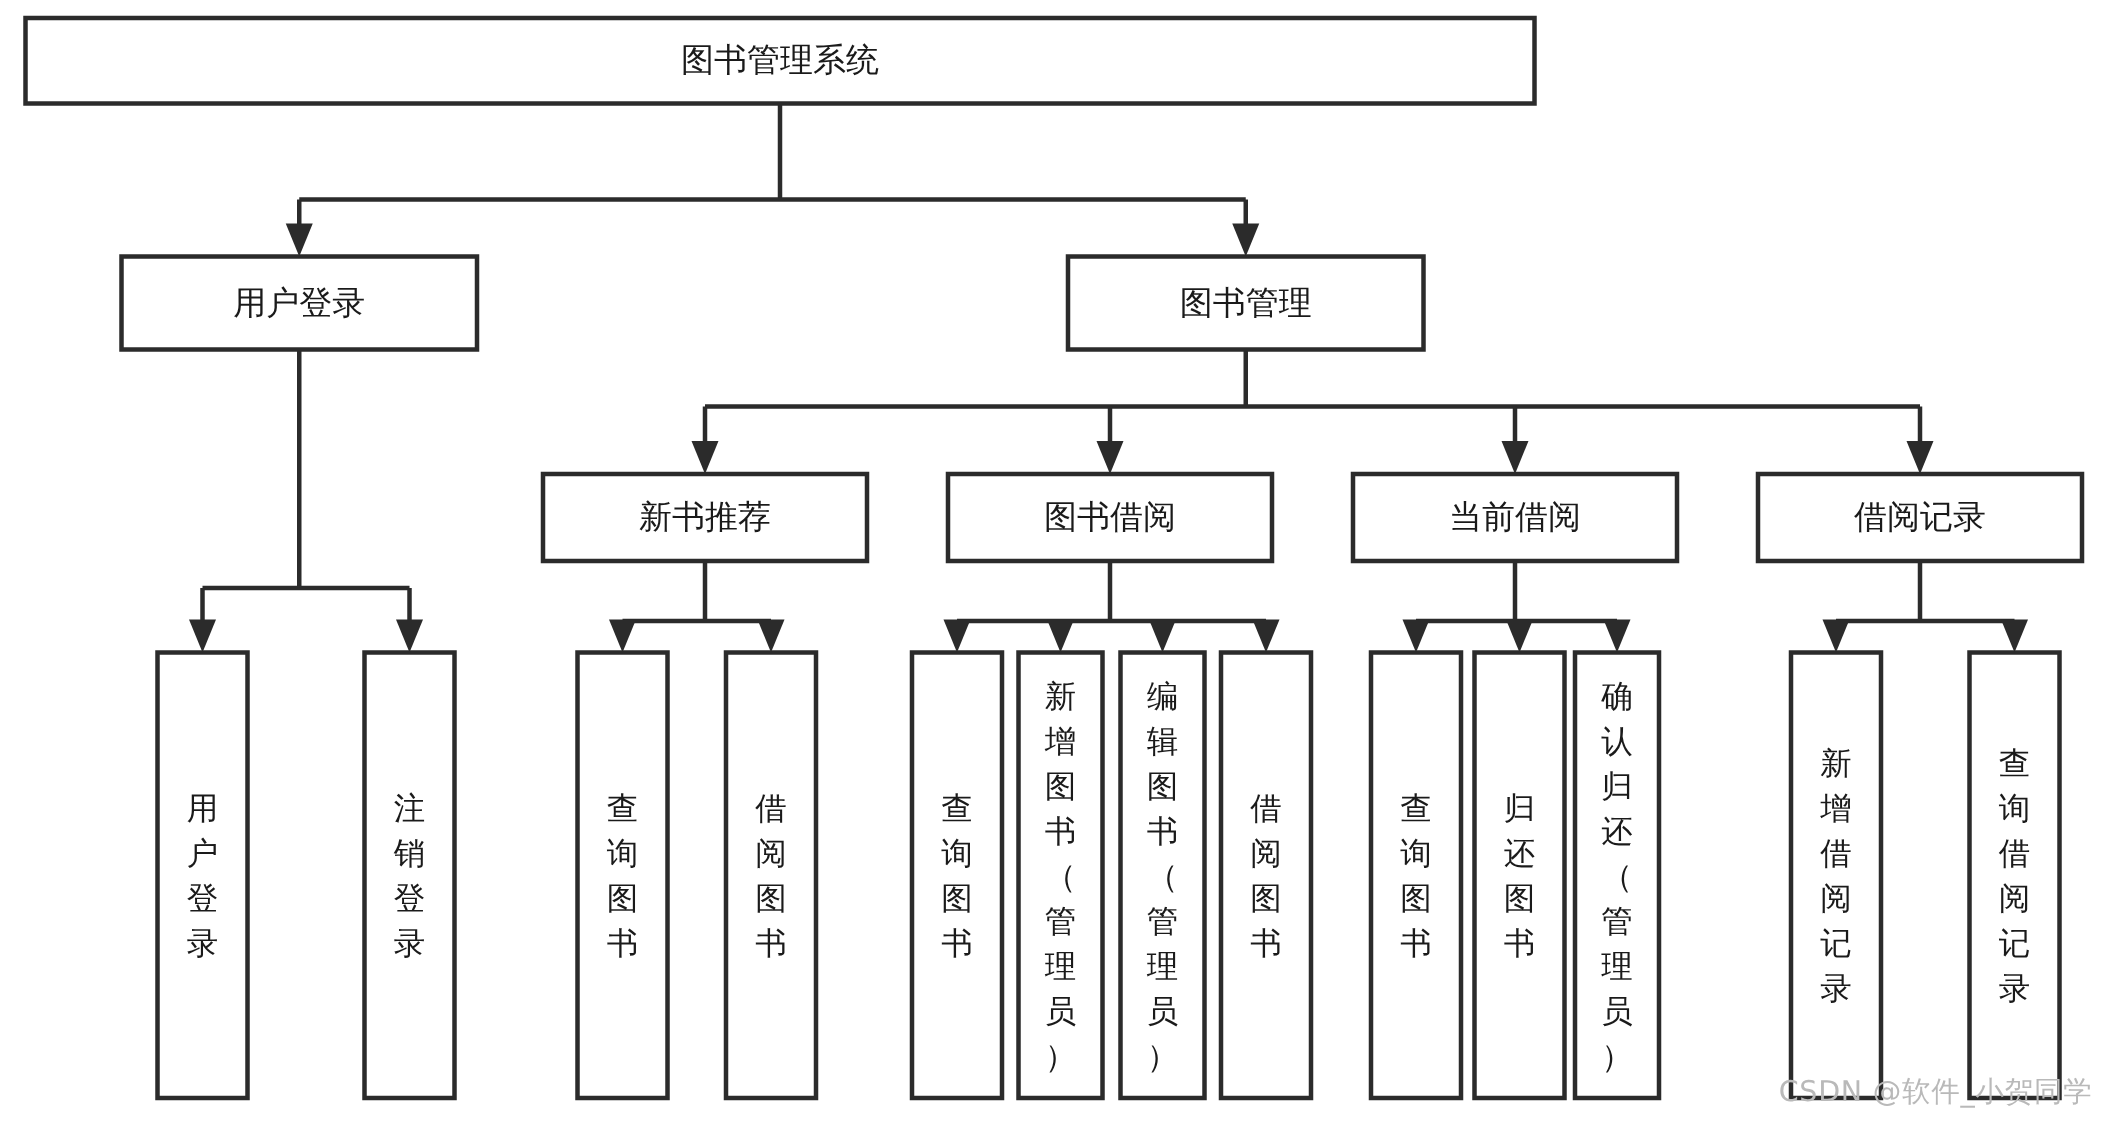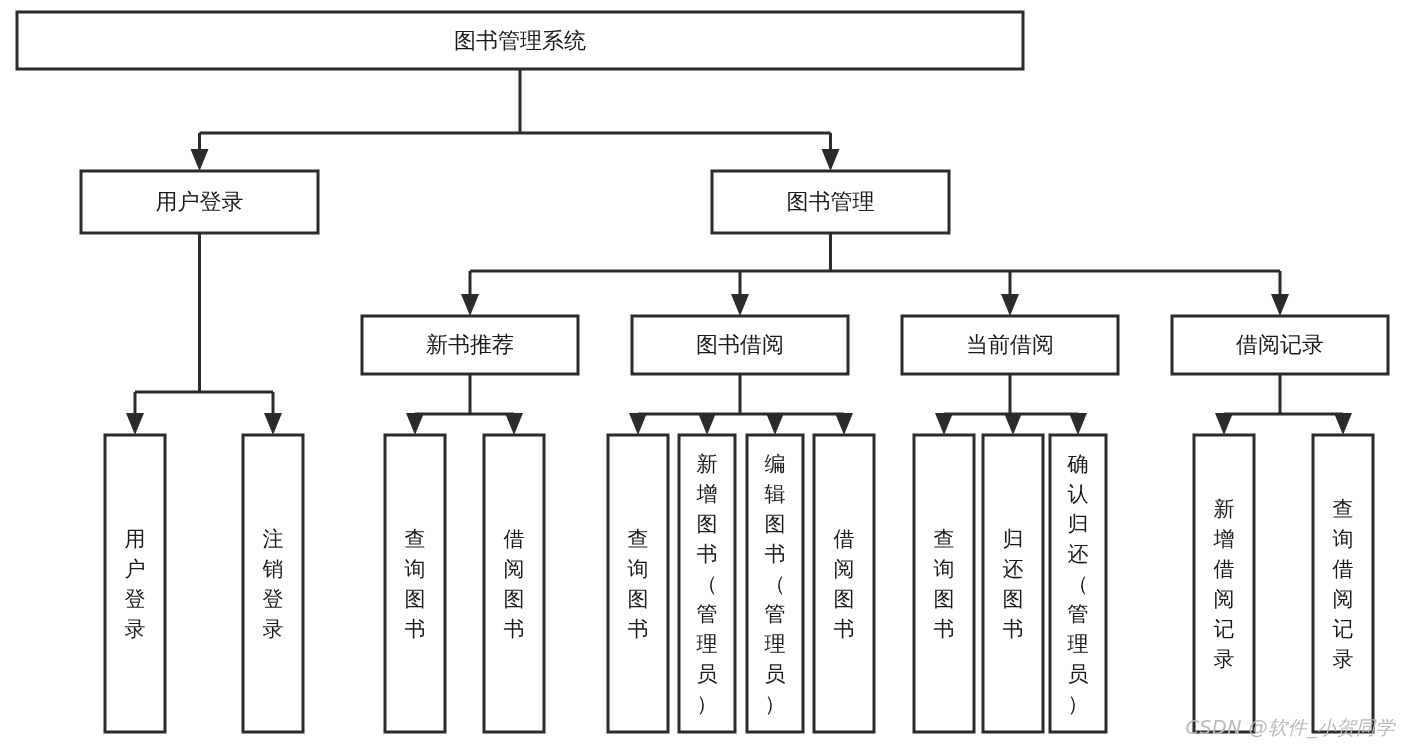--- a/index.html
+++ b/index.html
@@ -59,21 +59,20 @@
   .watermark {
     position: absolute;
     right: 10px;
     bottom: 6px;
     font-family: "DejaVu Sans", "Liberation Sans", sans-serif;
     font-size: 19px;
     color: #b9b9b9;
     white-space: nowrap;
     letter-spacing: 0.5px;
     pointer-events: none;
-    font-style: italic;
   }
 </style>
 </head>
 <body>
 
 <div id="diagram-root">
 
   <svg id="flow" viewBox="0 0 1405 747" xmlns="http://www.w3.org/2000/svg">
     <g id="connectors-layer">
         <line x1="520" y1="69" x2="520" y2="133" class="connector"></line>

